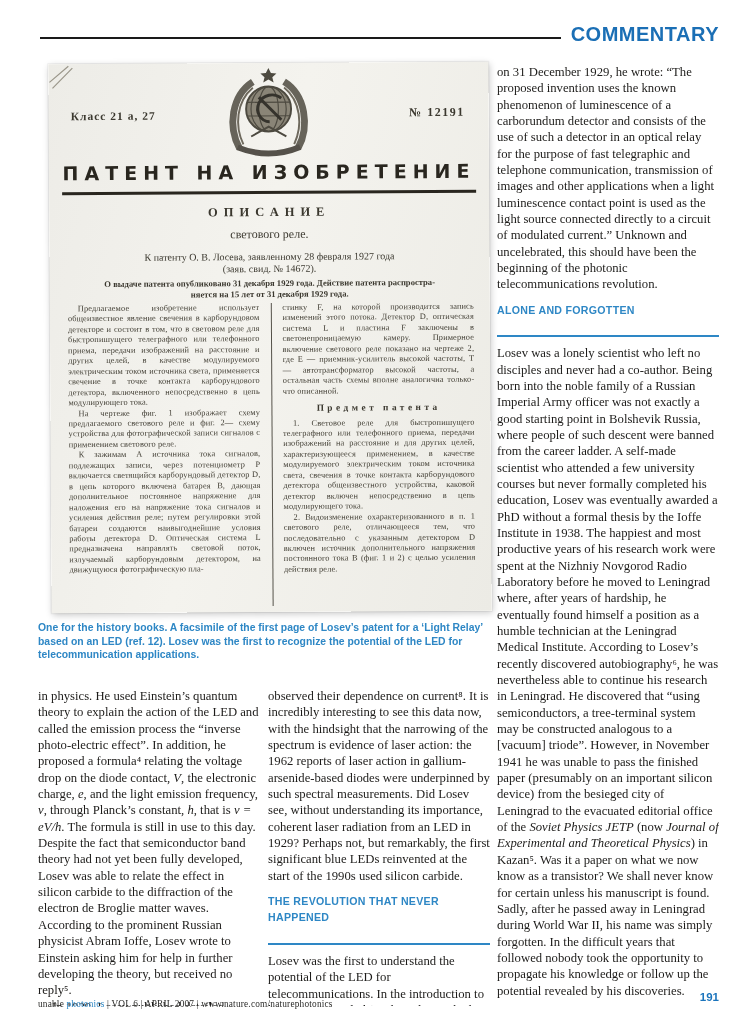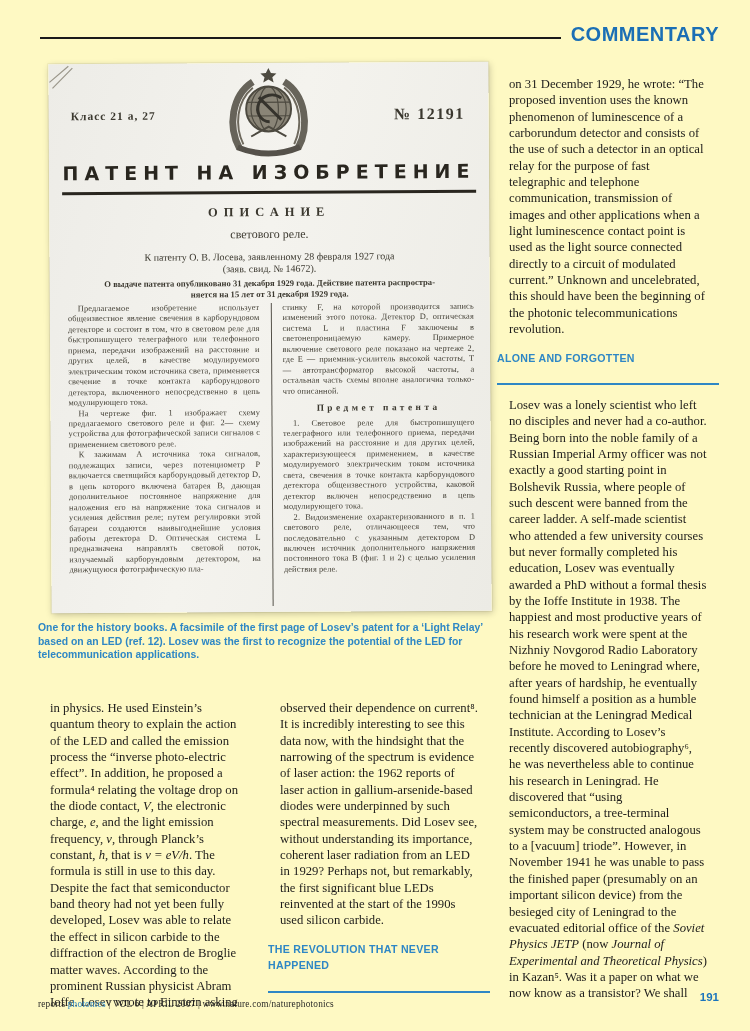--- a/index.html
+++ b/index.html
@@ -1,32 +1,32 @@
 <!DOCTYPE html>
 <html><head>
 <meta charset="utf-8">
 <style>
   html,body{margin:0;padding:0;background:#e8e8e8;}
-  .page{position:relative;width:750px;height:1031px;background:#fef9c3;margin:0 auto;
+  .page{position:relative;width:750px;height:1031px;background:#ffffff;margin:0 auto;
         font-family:"Liberation Serif",serif;overflow:hidden;}
 
   
   .masthead{position:absolute;top:24px;left:40px;right:31px;display:flex;align-items:flex-end;}
   .masthead .rule{flex:1;height:2px;background:#1a1a1a;margin-bottom:5px;margin-right:10px;}
   .masthead .word{font-family:"Liberation Sans",sans-serif;font-weight:700;font-size:20px;
                   letter-spacing:0.5px;color:#1b6fb5;line-height:1;}
 
   
   .patent{position:absolute;left:50px;top:63px;width:440px;height:549px;
           background:linear-gradient(105deg,#edece7 0%,#f4f3ee 45%,#ecebe5 100%);
           box-shadow:0 0 0 1px rgba(0,0,0,0.06),1px 2px 7px rgba(0,0,0,0.22);
           transform:rotate(-0.35deg);overflow:hidden;color:#3b382f;}
   .patent .fold{position:absolute;top:0;left:0;}
   .patent .klass{position:absolute;left:22px;top:46px;font-size:11.5px;font-weight:700;letter-spacing:1px;}
-  .patent .num{position:absolute;right:24px;top:43px;font-size:16px;font-weight:700;letter-spacing:1.5px;}
+  .patent .num{position:absolute;right:24px;top:43px;font-size:12px;font-weight:700;letter-spacing:1.5px;}
   .patent .emblem{position:absolute;left:50%;transform:translateX(-50%);top:2px;}
   .patent .title{position:absolute;top:98px;left:0;right:0;text-align:center;
                  font-family:"DejaVu Sans",sans-serif;font-weight:700;font-size:19px;
                  letter-spacing:6px;color:#29261f;white-space:nowrap;}
   .patent .title-rule{position:absolute;top:128px;left:13px;right:13px;height:3px;background:#29261f;}
   .patent .sub1{position:absolute;top:142px;width:100%;text-align:center;letter-spacing:6px;
                 font-size:12.5px;font-weight:700;}
   .patent .sub2{position:absolute;top:164px;width:100%;text-align:center;font-size:12px;}
   .patent .topat{position:absolute;top:188px;width:100%;text-align:center;font-size:10px;line-height:12px;}
   .patent .issue{position:absolute;top:215px;width:100%;text-align:center;font-size:8.6px;
@@ -41,21 +41,21 @@
   .patent .pcol .col-heading{text-align:center;letter-spacing:3.5px;font-size:9.3px;
                              font-weight:700;margin:6px 0 5px;color:#3b382f;border:none;padding:0;}
 
   
   .caption{position:absolute;left:38px;top:621px;width:456px;
            font-family:"Liberation Sans",sans-serif;font-size:10.4px;line-height:13.6px;
            font-weight:700;color:#2e87c5;}
 
   
   .col{position:absolute;font-size:12.7px;line-height:16.35px;color:#1d1c1a;}
-  .col p{margin:12px;}
+  .col p{margin:0;}
   .col p.indent{text-indent:14px;}
   .col .col-heading{font-family:"Liberation Sans",sans-serif;font-size:10.6px;font-weight:700;
                     color:#2e87c5;border-bottom:2px solid #2e87c5;padding-bottom:17px;
                     margin:9px 0 8px;letter-spacing:0.3px;}
   #col-left{left:38px;top:688px;width:222px;height:318px;overflow:hidden;}
   #col-mid{left:268px;top:688px;width:222px;height:318px;overflow:hidden;}
   #col-right{left:497px;top:64px;width:222px;height:935px;overflow:hidden;}
 
   
   .footer-left{position:absolute;left:38px;top:999px;font-size:9.3px;color:#2a2a28;letter-spacing:0.2px;}
@@ -140,17 +140,17 @@
       <div class="col-heading">THE REVOLUTION THAT NEVER HAPPENED</div>
       <p class="para">Losev was the first to understand the potential of the LED for telecommunications. In the introduction to his patent¹² entitled ‘Light Relay’, which was filed in 1927 and granted</p>
     </div>
   <div class="col" id="col-right">
       <p class="para">on 31 December 1929, he wrote: “The proposed invention uses the known phenomenon of luminescence of a carborundum detector and consists of the use of such a detector in an optical relay for the purpose of fast telegraphic and telephone communication, transmission of images and other applications when a light luminescence contact point is used as the light source connected directly to a circuit of modulated current.” Unknown and uncelebrated, this should have been the beginning of the photonic telecommunications revolution.</p>
       <div class="col-heading">ALONE AND FORGOTTEN</div>
       <p class="para"><span>Losev was a lonely scientist who left no disciples and never had a co-author. Being born into the noble family of a Russian Imperial Army officer was not exactly a good starting point in Bolshevik Russia, where people of such descent were banned from the career ladder. A self-made scientist who attended a few university courses but never formally completed his education, Losev was eventually awarded a PhD without a formal thesis by the Ioffe Institute in 1938. The happiest and most productive years of his research work were spent at the Nizhniy Novgorod Radio Laboratory before he moved to Leningrad where, after years of hardship, he eventually found himself a position as a humble technician at the Leningrad Medical Institute. According to Losev’s recently discovered autobiography⁶, he was nevertheless able to continue his research in Leningrad. He discovered that “using semiconductors, a tree-terminal system may be constructed analogous to a [vacuum] triode”. However, in November 1941 he was unable to pass the finished paper (presumably on an important silicon device) from the besieged city of Leningrad to the evacuated editorial office of the </span><span style="font-style: italic;">Soviet Physics JETP</span><span> (now </span><span style="font-style: italic;">Journal of Experimental and Theoretical Physics</span><span>) in Kazan⁵. Was it a paper on what we now know as a transistor? We shall never know for certain unless his manuscript is found. Sadly, after he passed away in Leningrad during World War II, his name was simply forgotten. In the difficult years that followed nobody took the opportunity to propagate his knowledge or follow up the potential revealed by his discoveries. Thwarted by the turbulence of the times, is arguably well-deserved reputation as one of the titans of twentieth century physics and engineering was never established.</span></p>
     </div>
 
   <div class="footer-left">
-    <span>reports </span><span class="fp-blue">photonics</span><span> | VOL 6 | APRIL 2007 | www.nature.com/naturephotonics</span>
+    <span>unable </span><span class="fp-blue">photonics</span><span> | VOL 6 | APRIL 2007 | www.nature.com/naturephotonics</span>
   </div>
   <div class="page-num">191</div>
 
 </div>
 
 </body></html>

